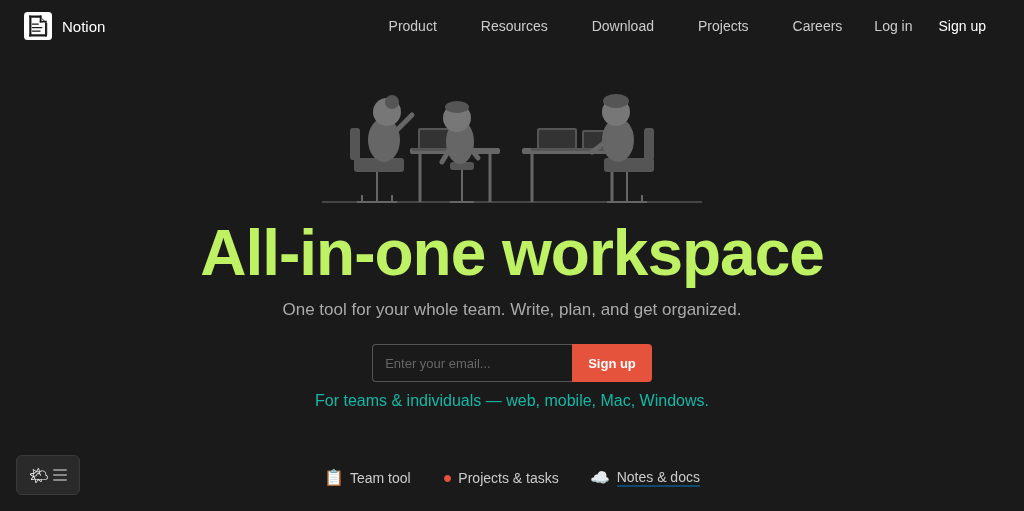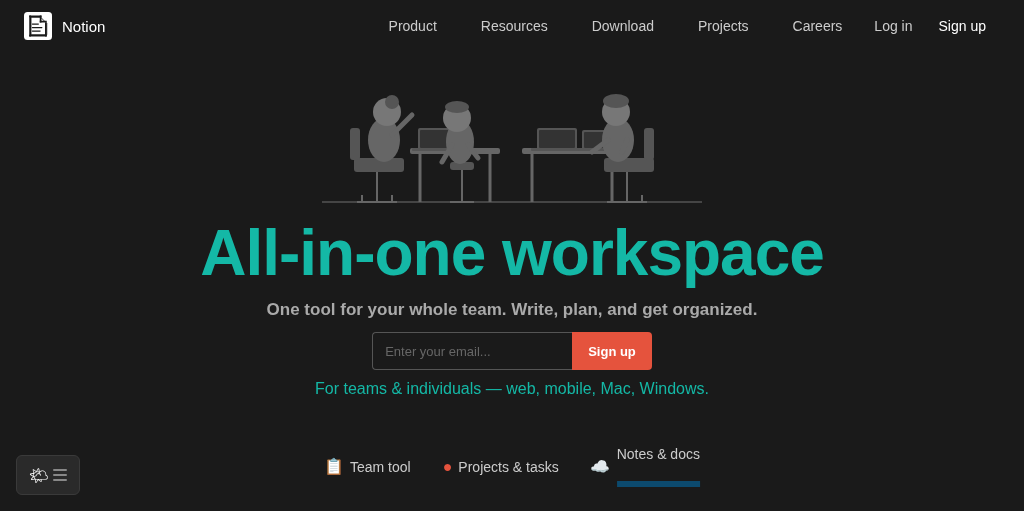--- a/index.html
+++ b/index.html
@@ -93,30 +93,30 @@
       position: absolute;
       top: 218px;
       left: 50%;
       transform: translateX(-50%);
       text-align: center;
       width: 700px;
     }
     .hero-title {
       font-size: 64px;
       font-weight: 800;
-      color: #14b8a6;
+      color: #bef264;
       line-height: 1.1;
       letter-spacing: -1px;
       margin-bottom: 12px;
     }
     .hero-subtitle {
       font-size: 17px;
       color: #aaaaaa;
-      margin-bottom: 12px;
-      font-weight: 700;
+      margin-bottom: 24px;
+      font-weight: 400;
     }
     .hero-form {
       display: flex;
       align-items: center;
       justify-content: center;
       gap: 0;
       margin-bottom: 10px;
     }
     .hero-email-input {
       width: 200px;
@@ -163,22 +163,22 @@
       display: flex;
       align-items: center;
       gap: 6px;
       font-size: 14px;
       color: #cccccc;
     }
     .feature-tag-icon {
       font-size: 16px;
     }
     .feature-tag-underline {
-      border-bottom: 6px solid #0c4a6e;
-      padding-bottom: 19px;
+      border-bottom: 2px solid #0c4a6e;
+      padding-bottom: 0;
     }
 
     
     .bottom-widget {
       position: absolute;
       bottom: 16px;
       left: 16px;
       width: 64px;
       height: 40px;
       background: #2a2a2a;

